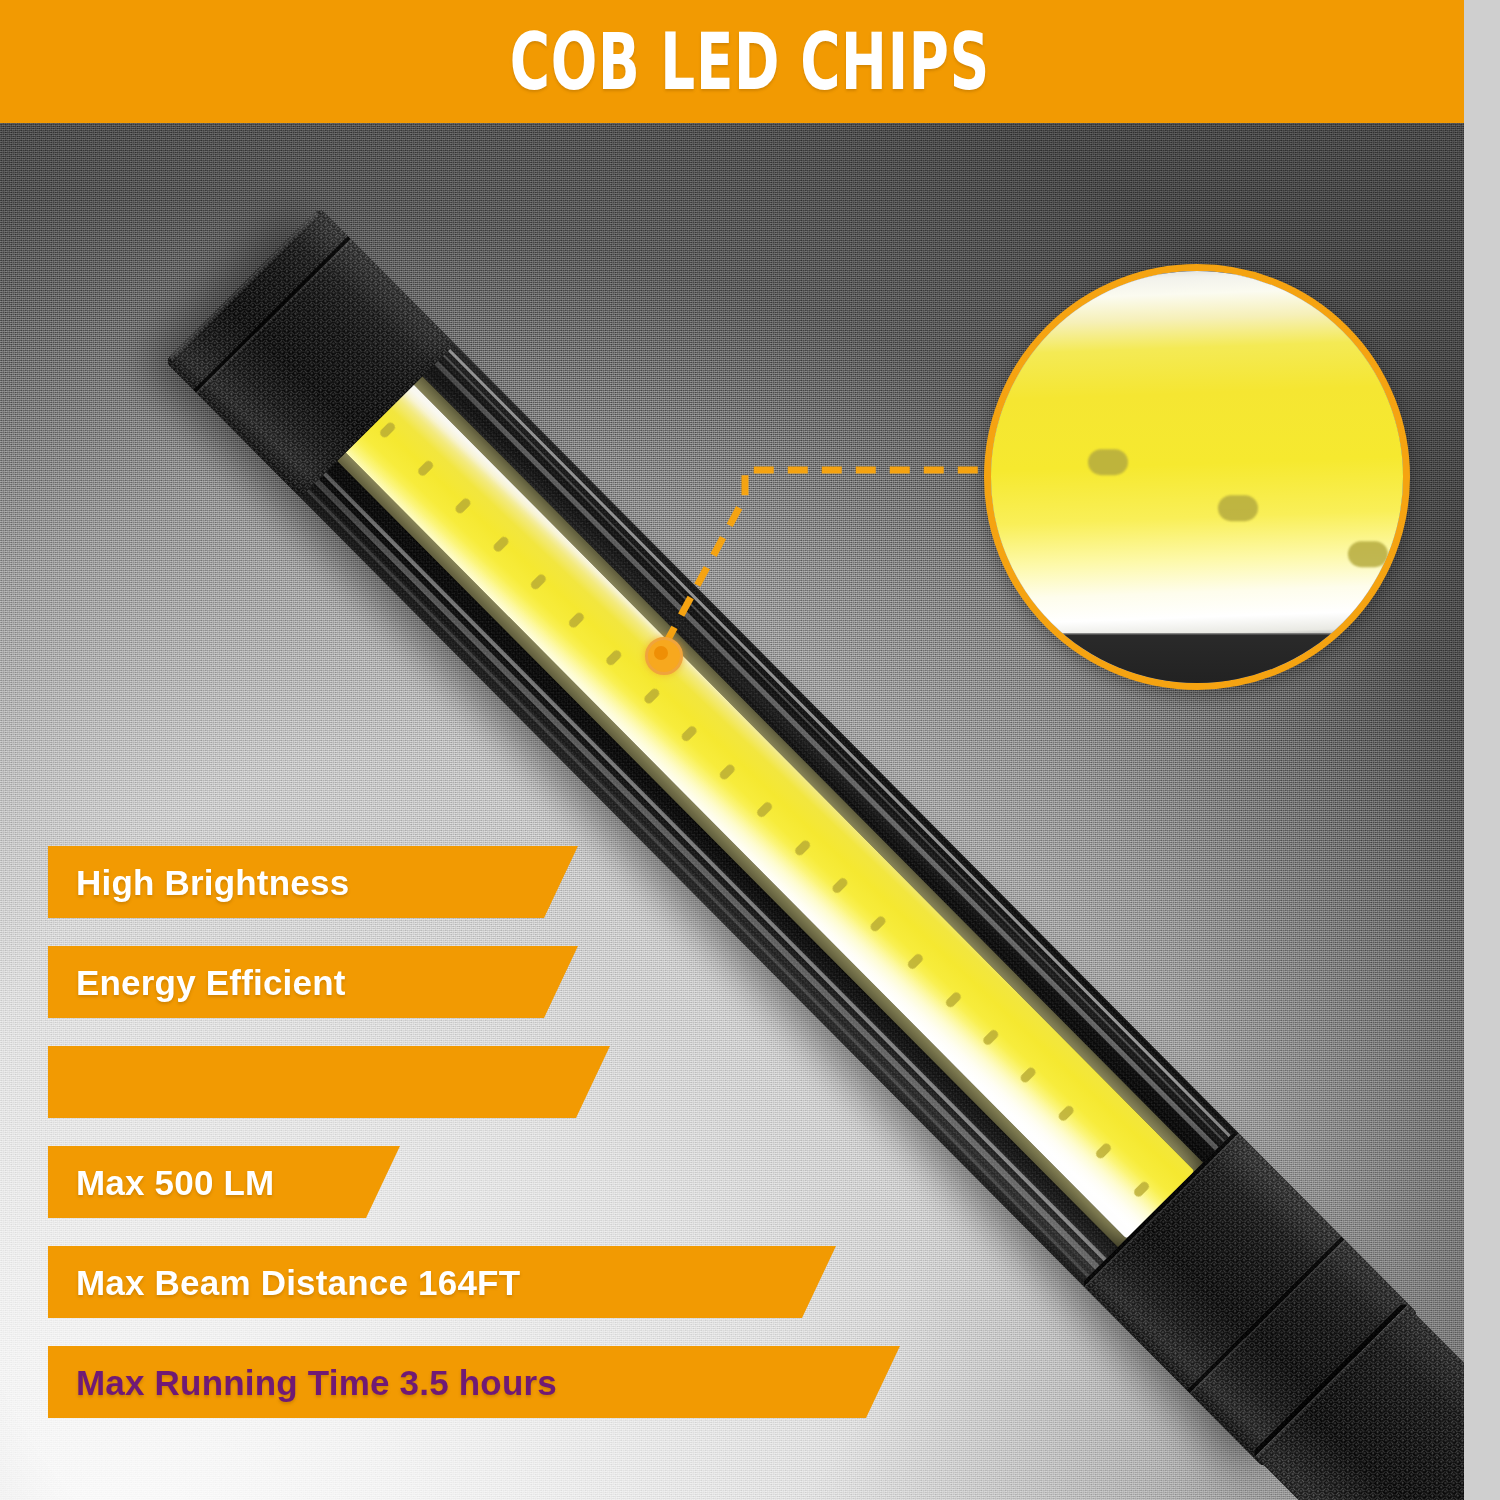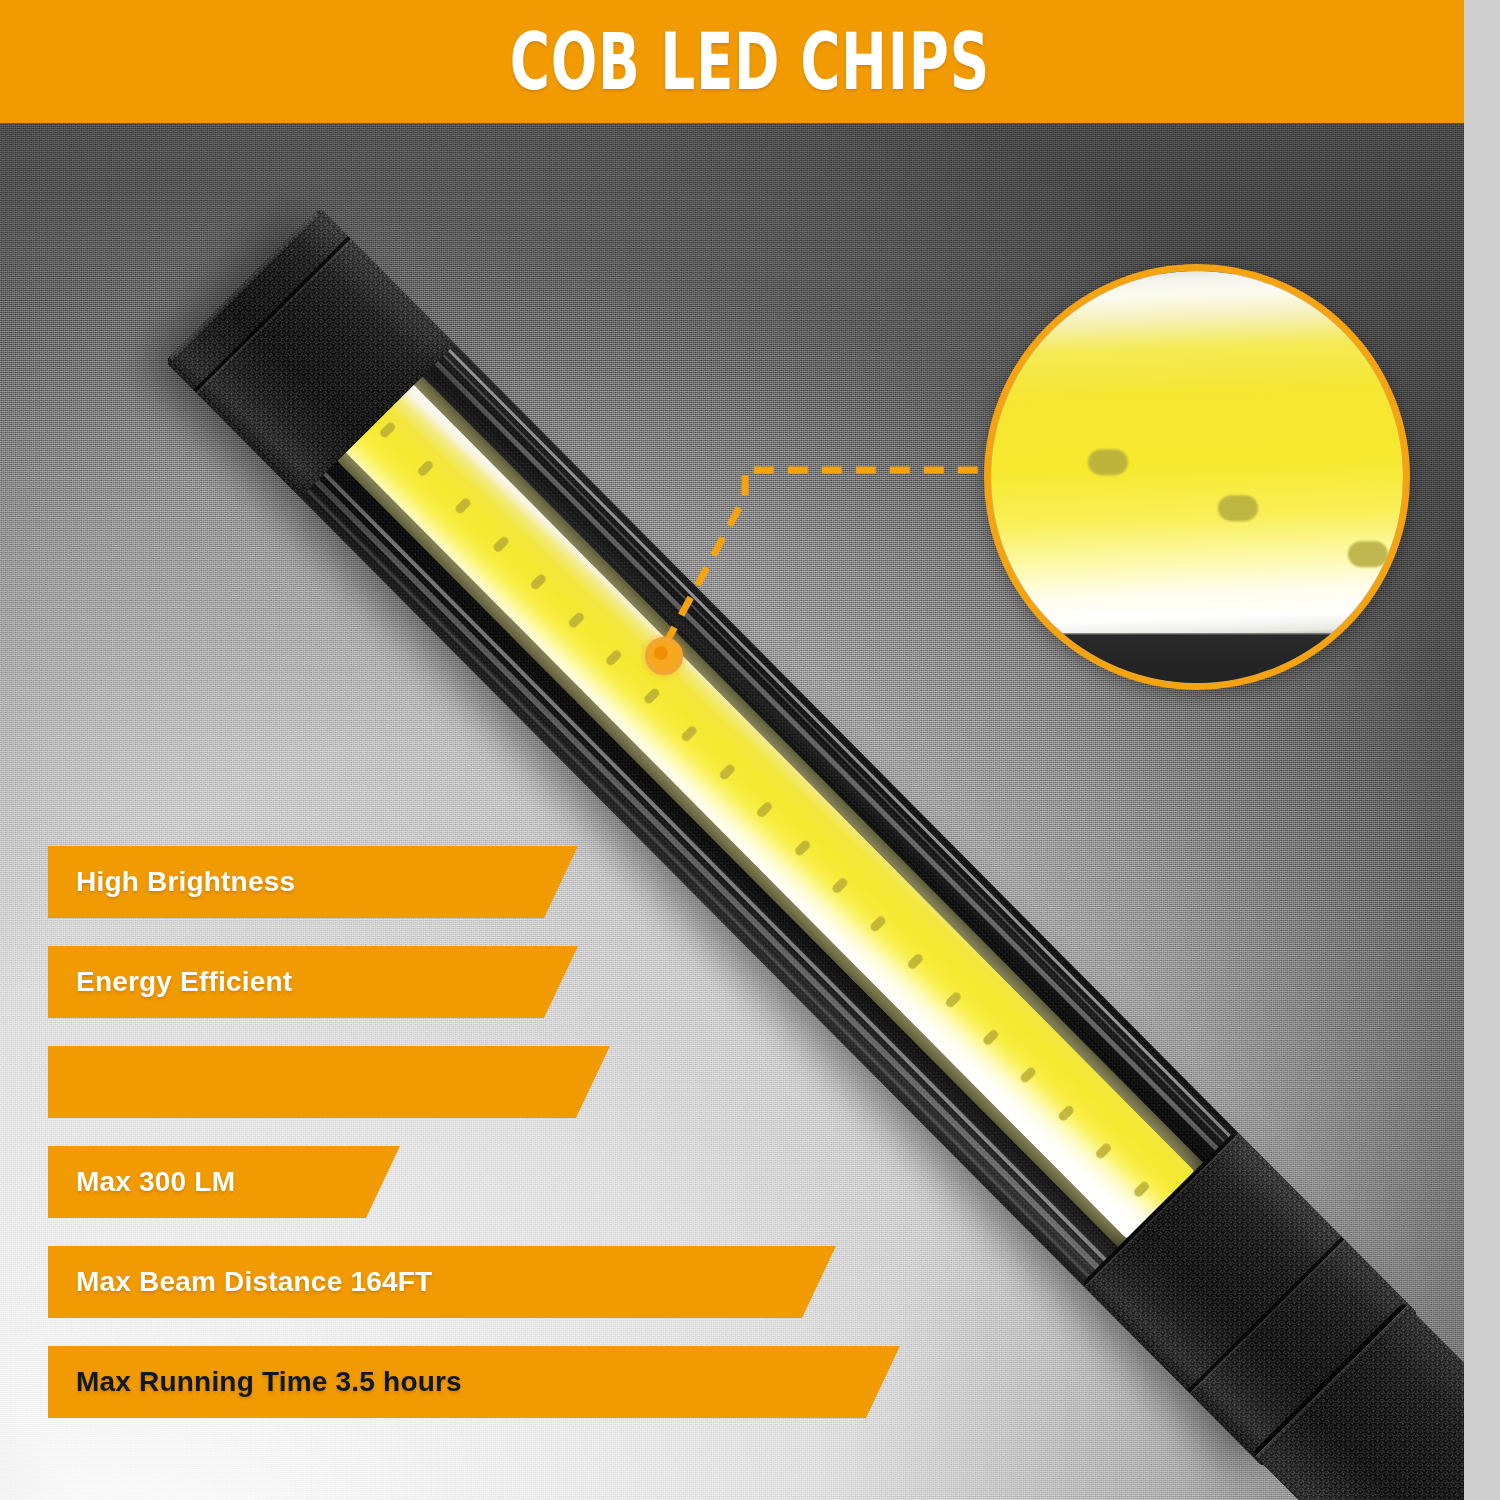--- a/index.html
+++ b/index.html
@@ -169,21 +169,21 @@
 
   
   .banners{position:absolute;left:48px;top:846px;z-index:30;}
   .banner{position:relative;height:72px;margin-bottom:28px;
     display:flex;align-items:center;}
   .banner-shape{position:absolute;left:0;top:0;height:72px;width:100%;
     background:#f29a02;
     clip-path:polygon(0 0, 100% 0, calc(100% - 34px) 100%, 0 100%);
     box-shadow:4px 6px 7px rgba(0,0,0,.30);
   }
-  .banner-label{position:relative;z-index:2;color:#fff;font-size:28px;font-weight:700;
+  .banner-label{position:relative;z-index:2;color:#fff;font-size:35px;font-weight:700;
     padding:0 26px 0 28px;white-space:nowrap;line-height:1;
     text-shadow:0 2px 3px rgba(140,85,0,.35);letter-spacing:.2px;}
 </style>
 </head>
 <body>
 
 <div class="stage">
 
   <div class="bg"></div>
   <div class="bg-noise"></div>
@@ -284,25 +284,25 @@
       </div>
       <div class="banner" style="width: 530px; text-align: center;">
         <div class="banner-shape" style="background: rgb(242, 154, 2);"></div>
         <div class="banner-label" style="color: rgb(255, 255, 255);">Energy Efficient</div>
       </div>
       <div class="banner" style="width: 562px;">
         <div class="banner-shape" style="background: rgb(242, 154, 2);"></div>
       </div>
       <div class="banner" style="width: 352px;">
         <div class="banner-shape" style="background: rgb(242, 154, 2);"></div>
-        <div class="banner-label" style="color: rgb(255, 255, 255);">Max 300 LM</div>
+        <div class="banner-label" style="color: rgb(255, 255, 255);">Max 500 LM</div>
       </div>
       <div class="banner" style="width: 788px;">
         <div class="banner-shape" style="background: rgb(242, 154, 2);"></div>
         <div class="banner-label" style="color: rgb(255, 255, 255);">Max Beam Distance 164FT</div>
       </div>
       <div class="banner" style="width: 852px;">
         <div class="banner-shape" style="background: rgb(242, 154, 2);"></div>
-        <div class="banner-label" style="color: #0f172a;">Max Running Time 3.5 hours</div>
+        <div class="banner-label" style="color: #701a75;">Max Running Time 3.5 hours</div>
       </div>
     </div>
 
 </div>
 
 </body></html>

